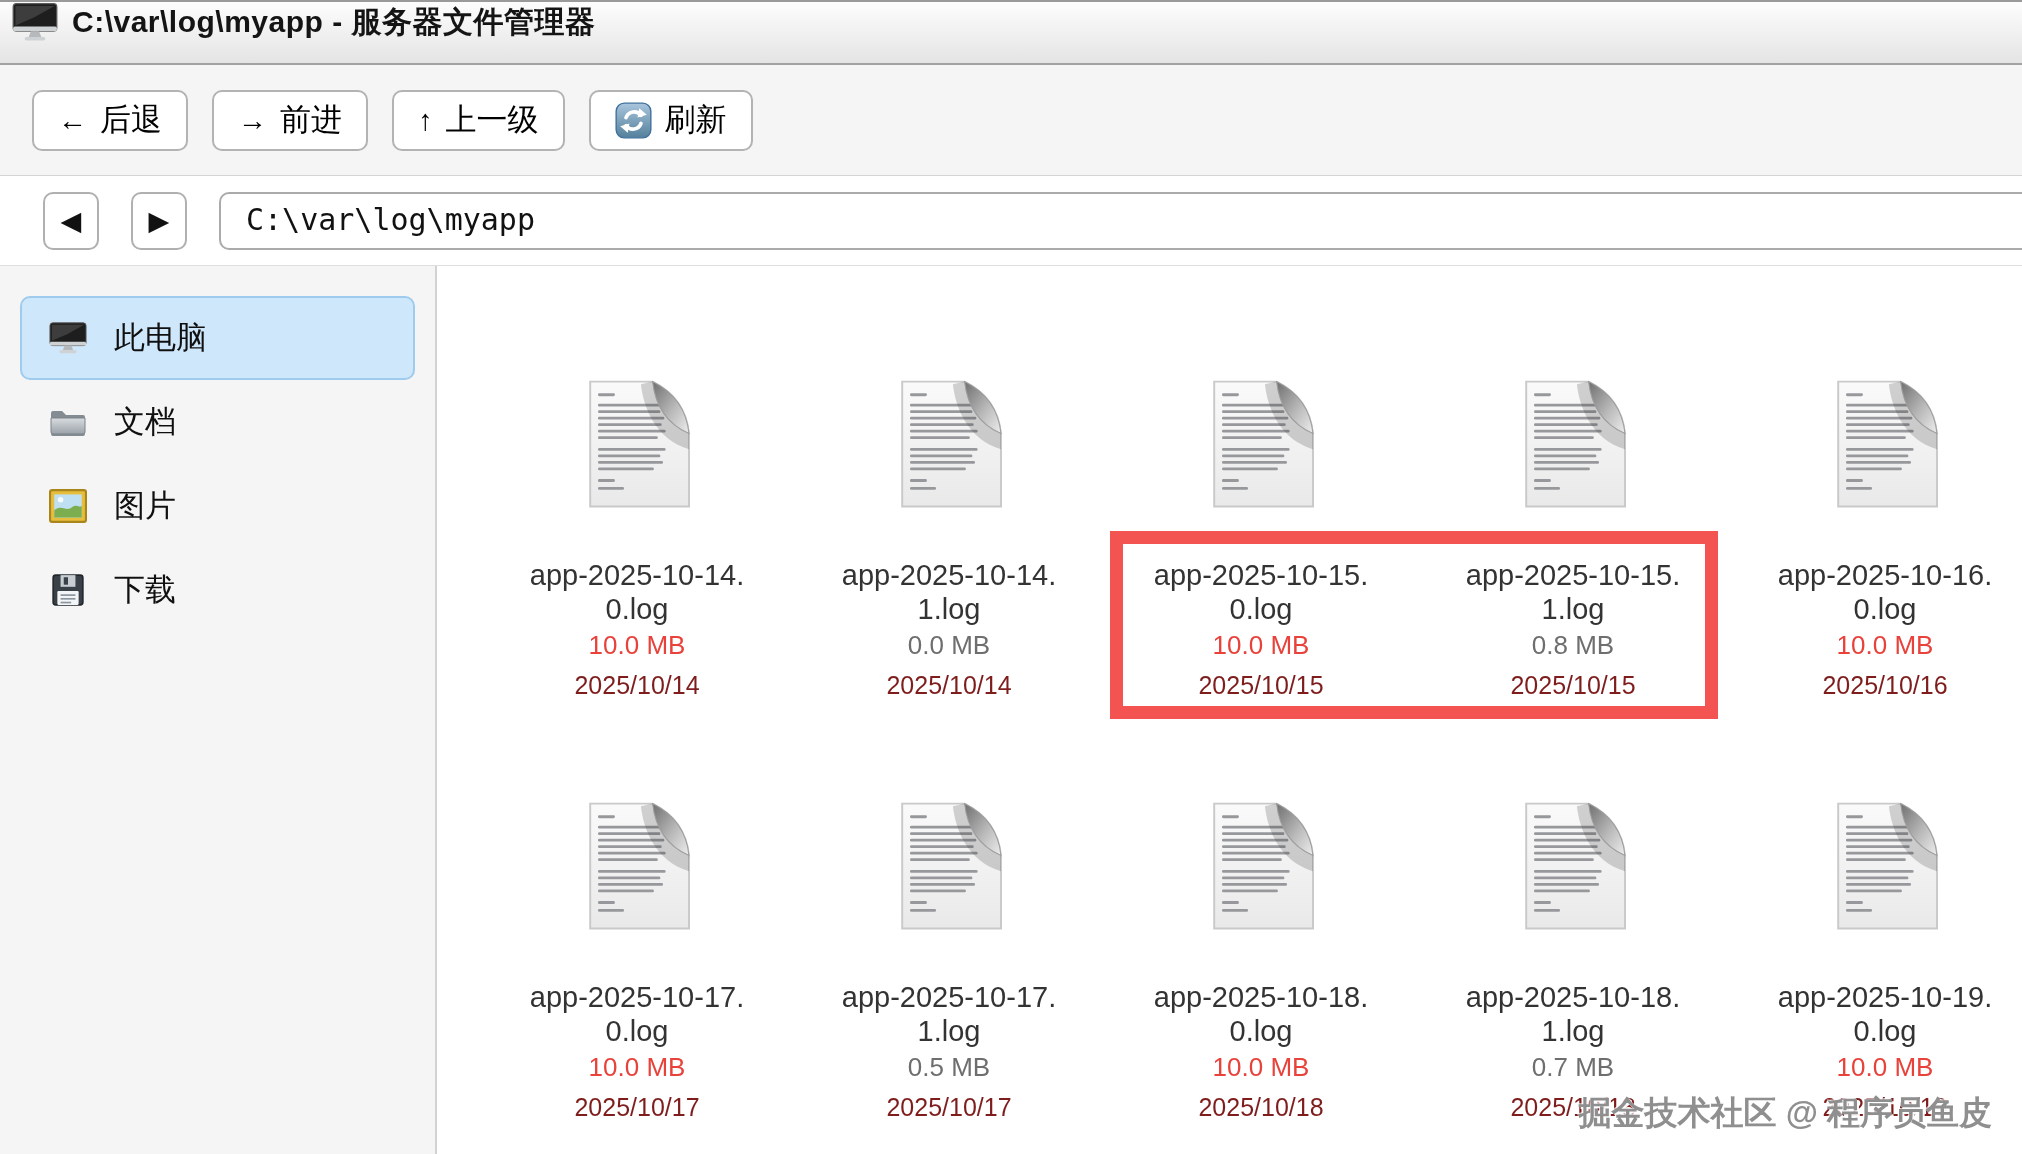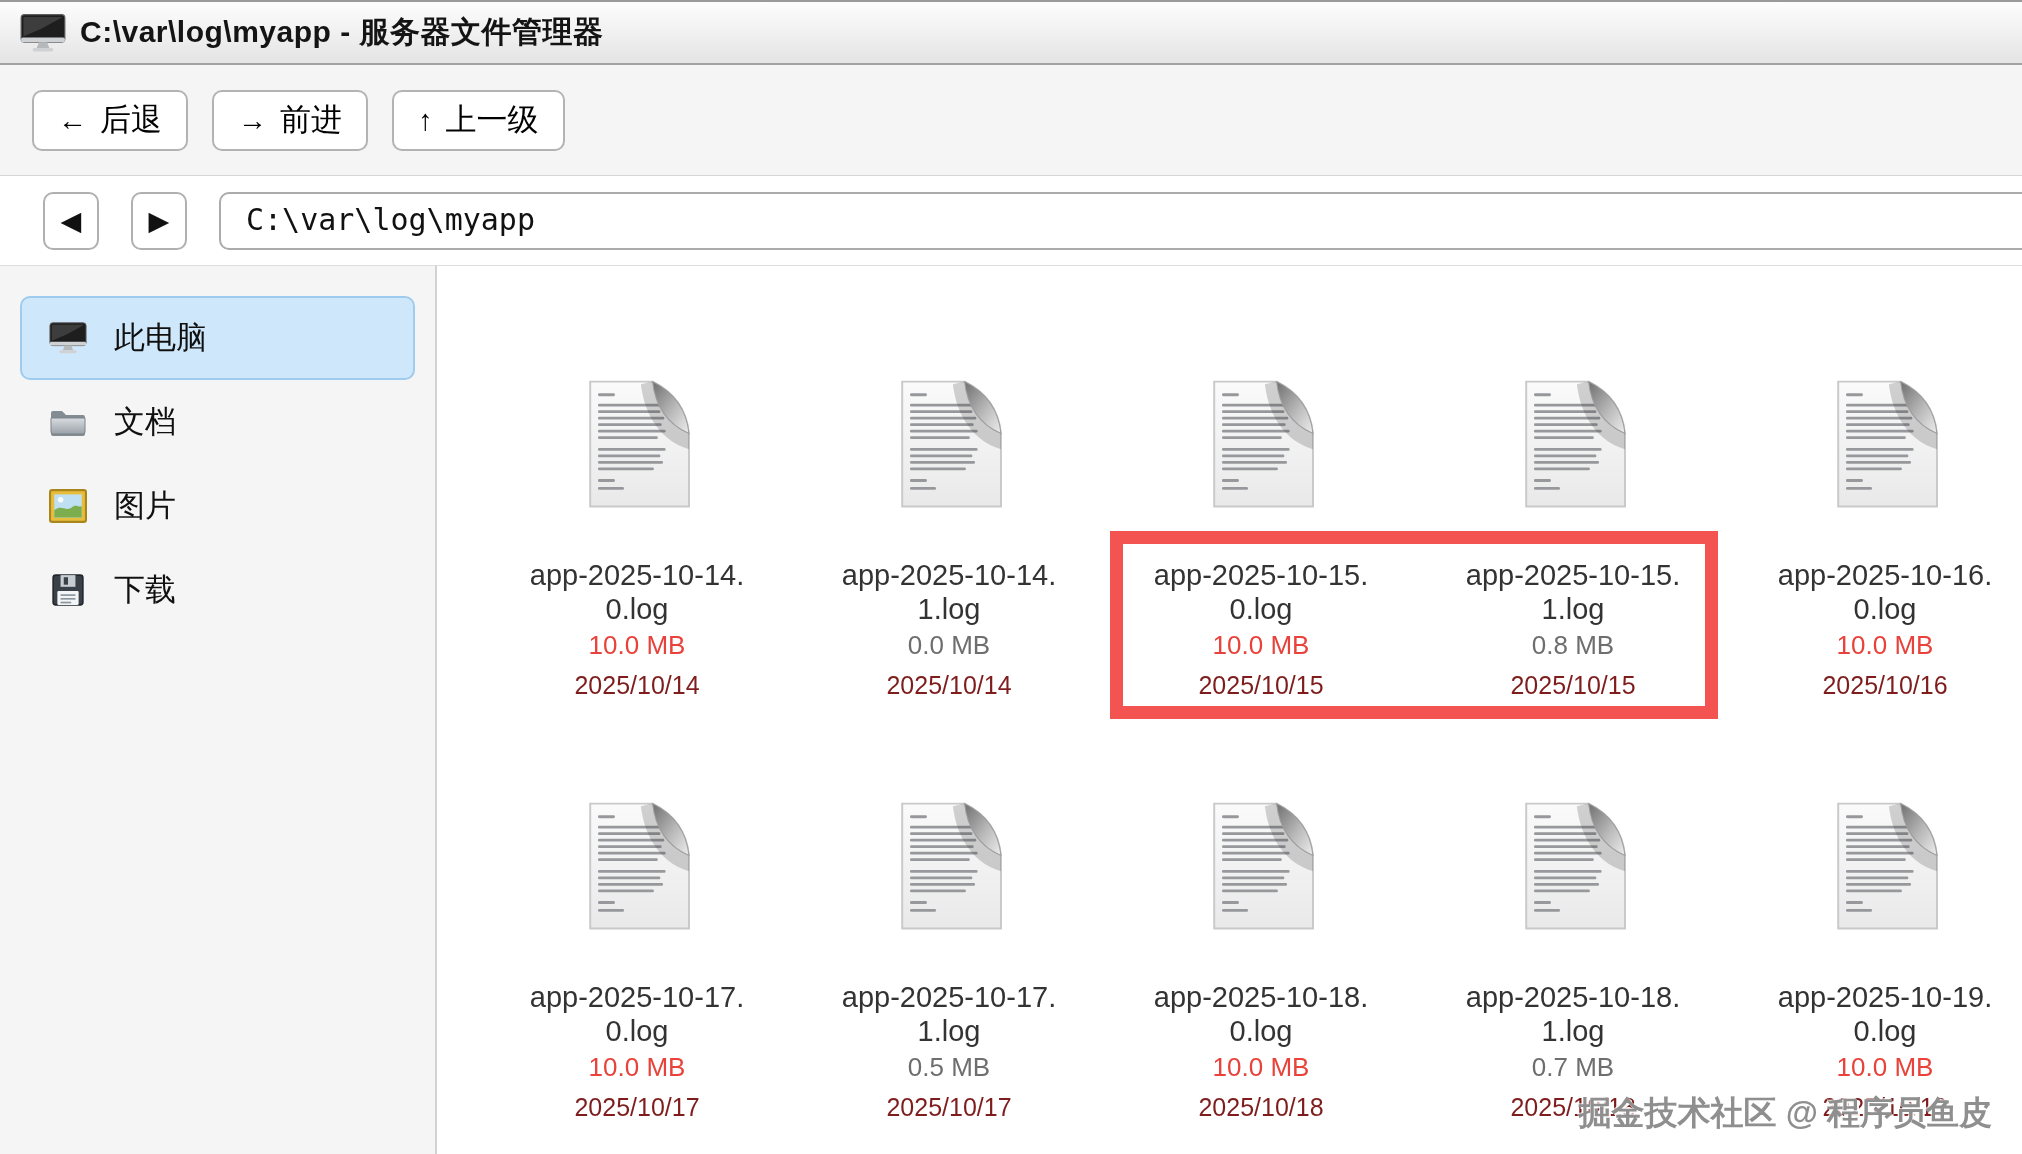--- a/index.html
+++ b/index.html
@@ -2,23 +2,23 @@
 <html><head>
 <meta charset="utf-8">
 <style>
   * { margin:0; padding:0; box-sizing:border-box; }
   html,body { width:2022px; height:1154px; overflow:hidden; background:#fff;
     font-family:"Liberation Sans","DejaVu Sans",sans-serif; }
   .window { width:2022px; height:1154px; display:flex; flex-direction:column;
     border-top:2px solid #9a9a9a; }
 
   
-  .titlebar { height:63px; flex:0 0 63px; display:flex; align-items:center;
+  .titlebar { height:63px; flex:0 0 63px; display:flex; 
     background:linear-gradient(#fdfdfd,#e4e4e4); border-bottom:2px solid #a2a2a2;
-    padding-left:20px; }
+    padding-left:12px; }
   .titlebar .app-icon { width:46px; height:40px; margin-right:14px; }
   .titlebar .title-text { font-size:30px; font-weight:700; color:#141414; letter-spacing:.5px; }
 
   
   .toolbar { height:111px; flex:0 0 111px; background:#f5f5f5; border-bottom:1px solid #d5d5d5;
     display:flex; align-items:center; padding-left:32px; gap:24px; }
   .tool-btn { height:61px; display:inline-flex; align-items:center; gap:13px;
     background:#fff; border:2px solid #b3b3b3; border-radius:10px;
     font-size:31px; color:#000; padding:0 24px; cursor:pointer;
     font-family:"Liberation Sans","DejaVu Sans",sans-serif; }
@@ -165,20 +165,26 @@
       <span>后退</span>
     </button>
     <button class="tool-btn">
       <span class="glyph">→</span>
       <span>前进</span>
     </button>
     <button class="tool-btn">
       <span class="glyph">↑</span>
       <span>上一级</span>
     </button>
+    <button class="tool-btn">
+      <svg>
+          <use href="#icon-refresh"></use>
+        </svg>
+      <span>刷新</span>
+    </button>
   </div>
 
   <div class="addressbar">
     <button class="nav-btn">
       <span>◀</span>
     </button>
     <button class="nav-btn">
       <span>▶</span>
     </button>
     <input class="path-input" type="text" value="C:\var\log\myapp" style="">

